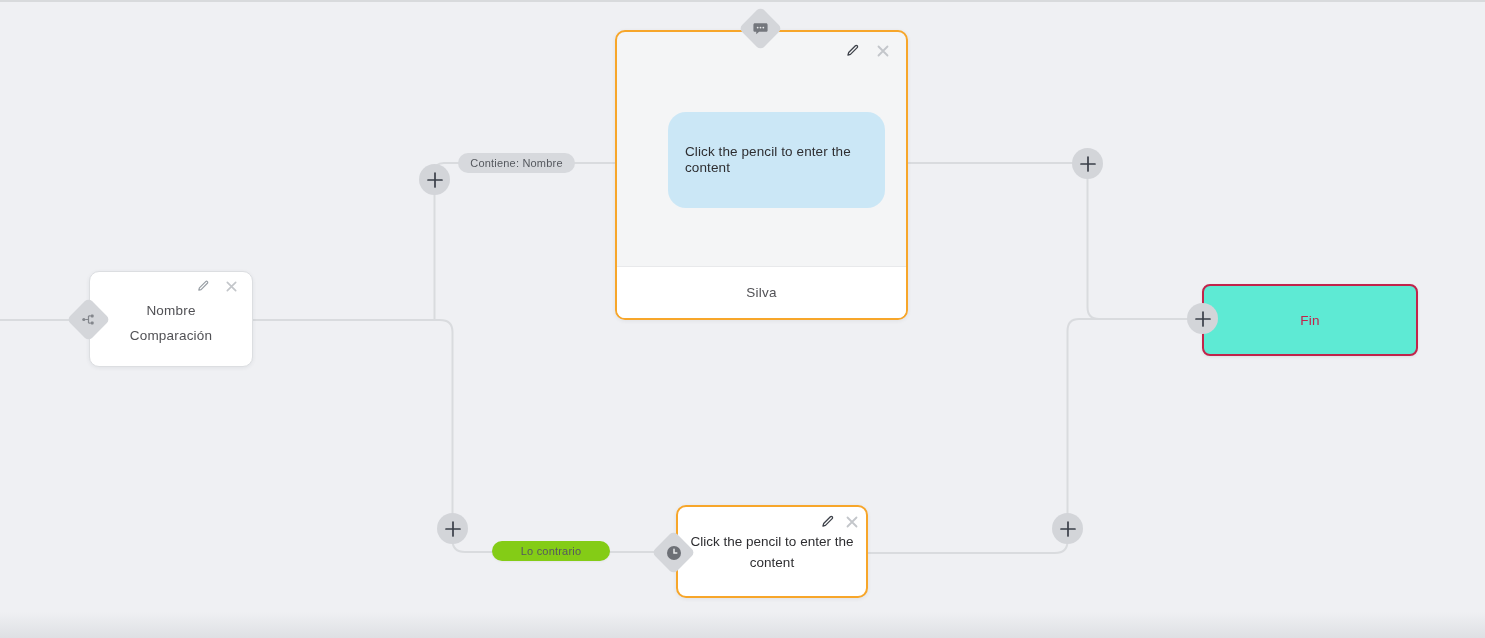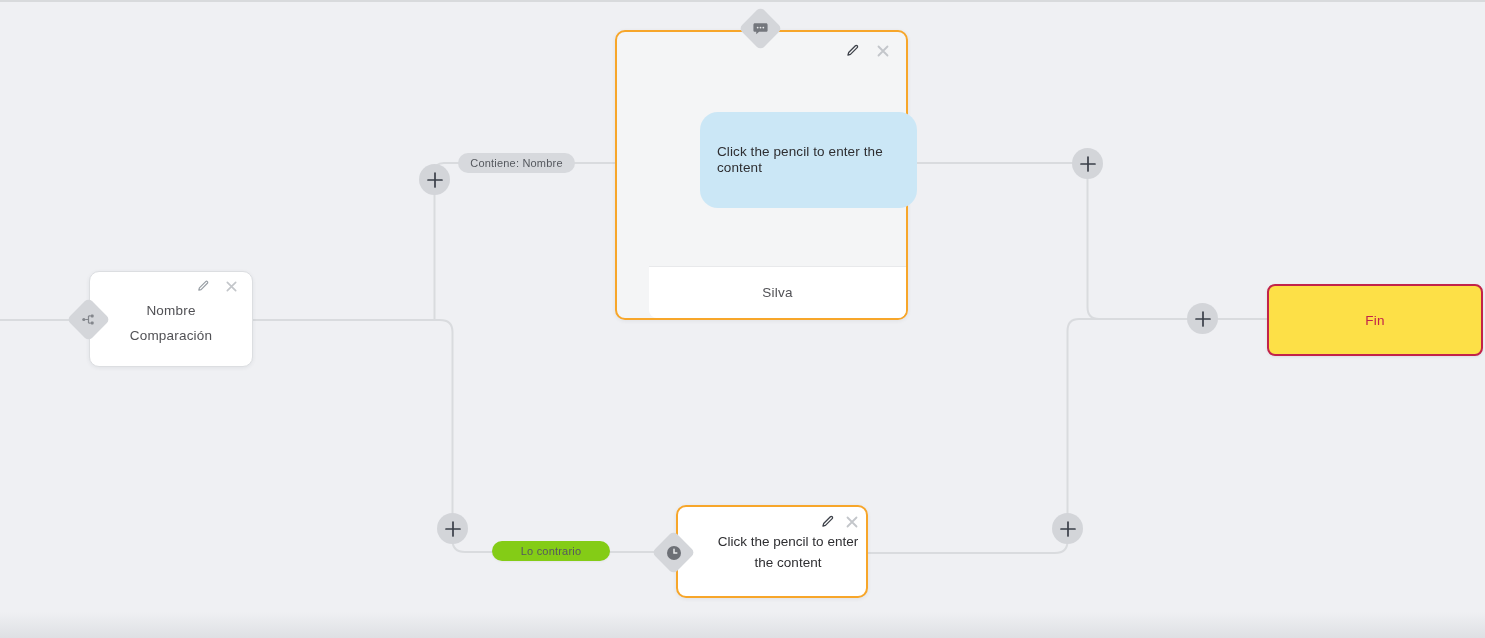--- a/index.html
+++ b/index.html
@@ -5,41 +5,41 @@
   html,body{margin:0;padding:0;background:#eef0f2;font-family:"Liberation Sans","DejaVu Sans",sans-serif;}
   .canvas{position:relative;width:1485px;height:638px;background:#eff0f3;overflow:hidden;}
   .top-hairline{position:absolute;left:0;top:0;width:100%;height:2px;background:#d8dadc;}
   .bottom-shade{position:absolute;left:0;bottom:0;width:100%;height:26px;
     background:linear-gradient(to bottom,rgba(120,126,134,0) 0%,rgba(120,126,134,.14) 100%);pointer-events:none;}
   .wires{position:absolute;left:0;top:0;}
   .wires path{stroke:#d9dbde;stroke-width:2;fill:none;}
 
   
   .node{position:absolute;background:#fff;border:1px solid #dcdee1;border-radius:10px;
-    box-shadow:0 1px 4px rgba(35,40,50,.07);box-sizing:border-box;padding-left:32px;}
+    box-shadow:0 1px 4px rgba(35,40,50,.07);box-sizing:border-box;}
   .node.orange{border:2px solid #f7a62a;}
 
   .cond-node{left:89px;top:271px;width:164px;height:96px;}
   .cond-title{position:absolute;left:0;top:26px;width:100%;text-align:center;
     color:#515155;font-size:13.5px;line-height:25px;letter-spacing:.2px;}
 
   .msg-node{left:615px;top:30px;width:293px;height:290px;background:#f4f5f6;
     display:flex;flex-direction:column;}
   .msg-body{flex:1;position:relative;}
   .bubble{position:absolute;left:51px;top:80px;width:217px;height:96px;background:#cbe7f6;
     border-radius:18px;display:flex;align-items:center;box-sizing:border-box;padding:0 17px;
     color:#2e2e31;font-size:13.5px;line-height:16px;letter-spacing:.1px;}
   .msg-footer{height:51px;background:#fff;border-top:1px solid #e8e9eb;border-radius:0 0 8px 8px;
     display:flex;align-items:center;justify-content:center;color:#515155;font-size:13.5px;letter-spacing:.2px;}
 
   .goto-node{left:676px;top:505px;width:192px;height:93px;display:flex;align-items:center;
     justify-content:center;text-align:center;color:#2e2e31;font-size:13.5px;line-height:21px;}
   .goto-node .ph{display:inline-block;width:168px;}
 
-  .end-node{left:1267px;top:284px;width:212px;height:68px;background:#fde047;border:2px solid #c2234a;
+  .end-node{left:1202px;top:284px;width:212px;height:68px;background:#5eead4;border:2px solid #c2234a;
     border-radius:8px;color:#c2234a;display:flex;align-items:center;justify-content:center;
     font-size:13.5px;letter-spacing:.3px;box-shadow:0 1px 3px rgba(35,40,50,.08);}
 
   
   .node-actions{position:absolute;display:flex;gap:16px;align-items:center;}
   .cond-node .node-actions{top:7px;right:14px;gap:15px;}
   .msg-node .node-actions{top:11px;right:16px;}
   .goto-node .node-actions{top:7px;right:7px;gap:10px;}
   .icon-btn{display:flex;align-items:center;justify-content:center;cursor:pointer;}
   .pencil-dark{color:#3d4149;}

